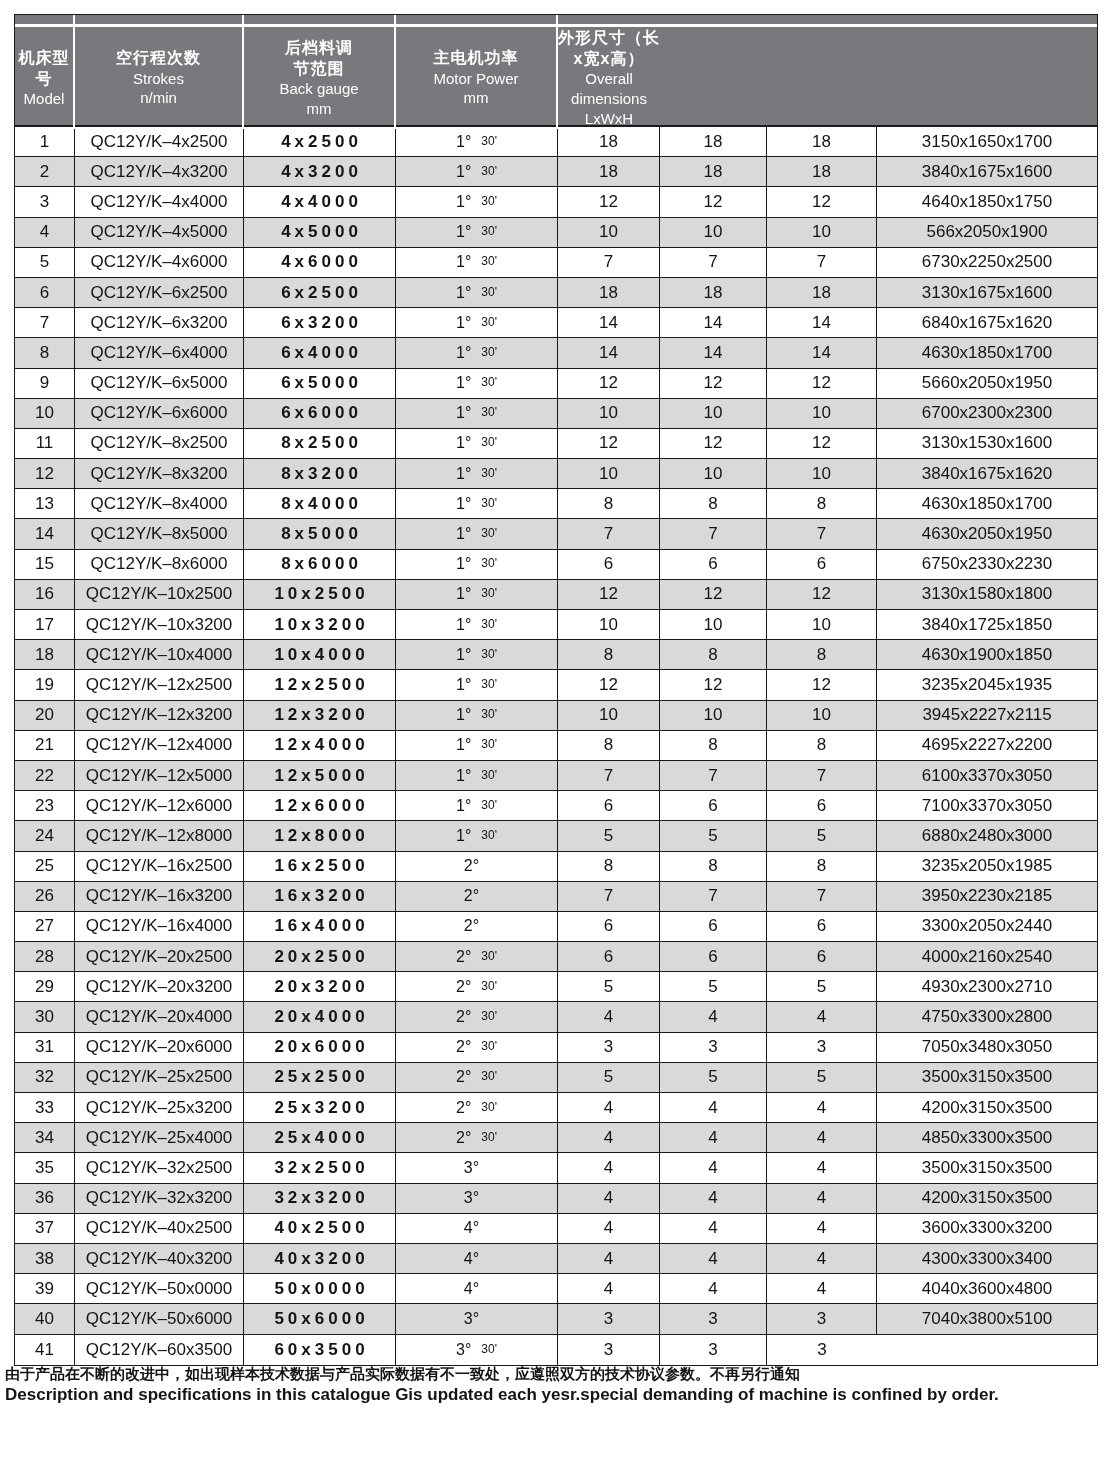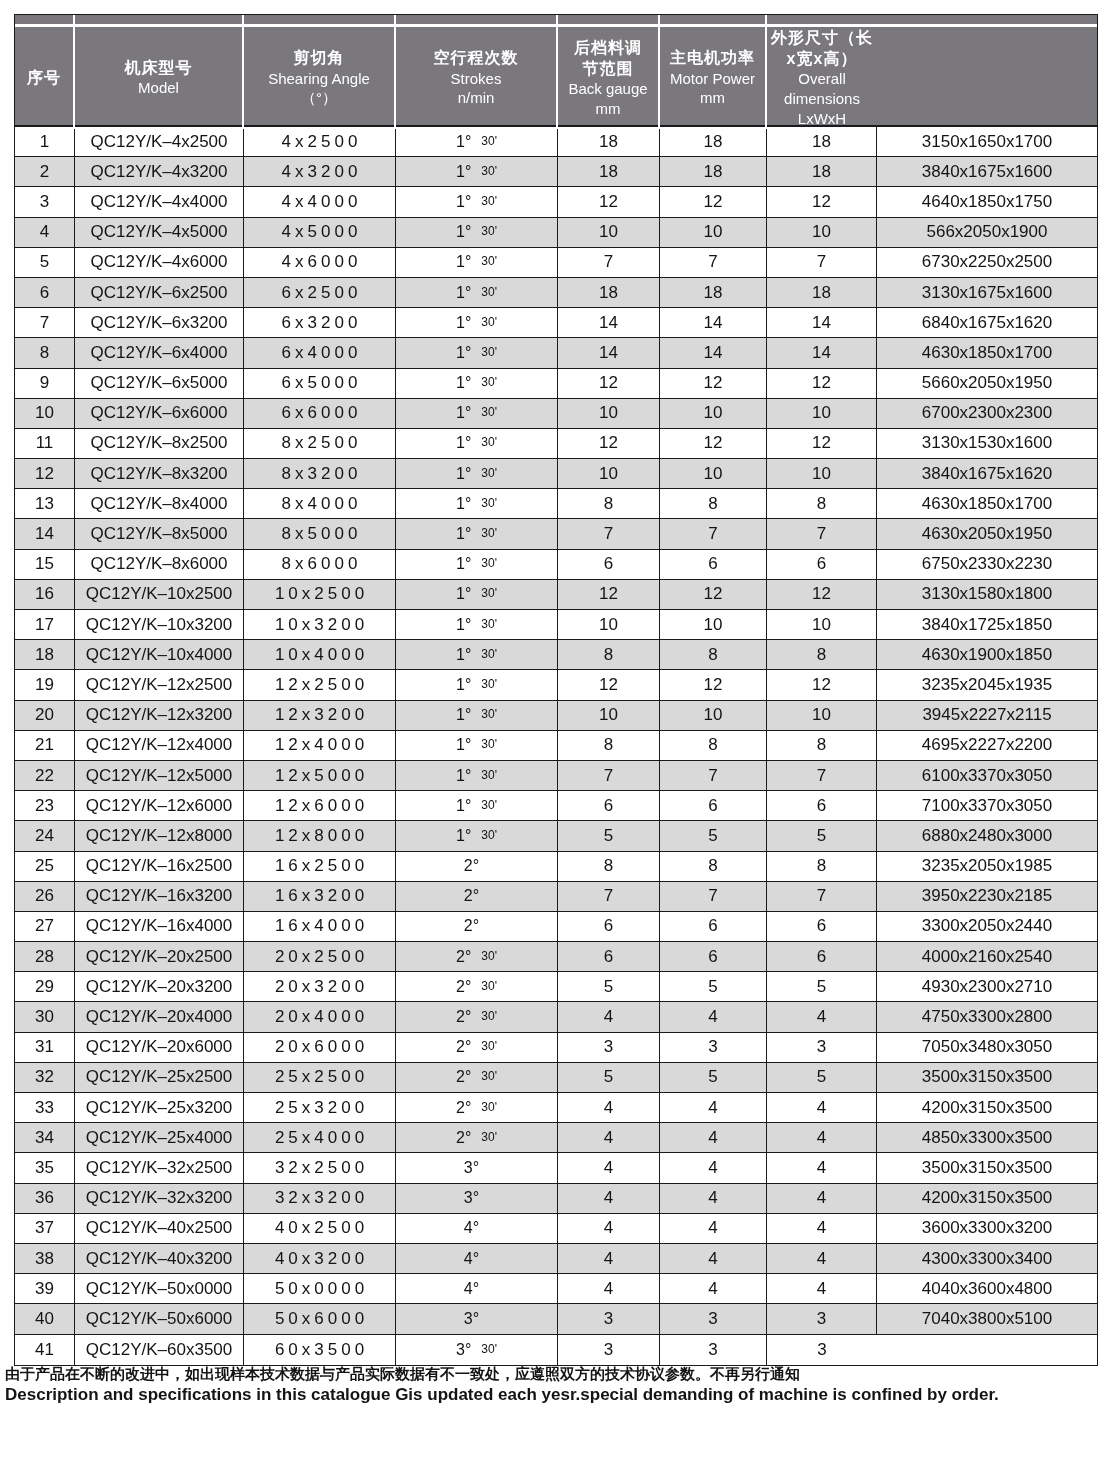--- a/index.html
+++ b/index.html
@@ -43,47 +43,39 @@
     border-bottom:1px solid #1a1a1a;
   }
   .trow.alt { background:#d9d9d9; }
   .trow:last-child { border-bottom:none; }
   .td {
     border-right:1px solid #1a1a1a;
     display:flex; align-items:center; justify-content:center;
     font-size:17px; white-space:nowrap; overflow:hidden;
   }
   .td:last-child { border-right:none; }
-  .td.size { letter-spacing:4px; padding-left:4px; }
+  .td.size { letter-spacing:4px; padding-left:4px;font-weight:bold; }
   .td.angle .deg { font-size:16px; }
   .td.angle .min { font-size:12px; margin-left:10px; position:relative; top:-1px; }
   
   .footnote { position:absolute; left:5px; top:1364px; width:1102px; }
   .footnote .zh { font-size:15px; font-weight:700; line-height:1.35; }
   .footnote .en { font-size:17px; font-weight:700; line-height:1.3; }
 </style>
 </head>
 <body>
 
 <div class="page">
 
   <div class="spec-table">
 
     <div class="thead">
       <div class="th">
-        <div class="zh">序号</div>
-      </div>
-      <div class="th">
         <div class="zh">机床型号</div>
         <div class="en">Model</div>
-      </div>
-      <div class="th">
-        <div class="zh">剪切角</div>
-        <div class="en">Shearing Angle</div>
-        <div class="en">（°）</div>
       </div>
       <div class="th">
         <div class="zh">空行程次数</div>
         <div class="en">Strokes</div>
         <div class="en">n/min</div>
       </div>
       <div class="th">
         <div class="zh">后档料调</div>
         <div class="zh">节范围</div>
         <div class="en">Back gauge</div>

